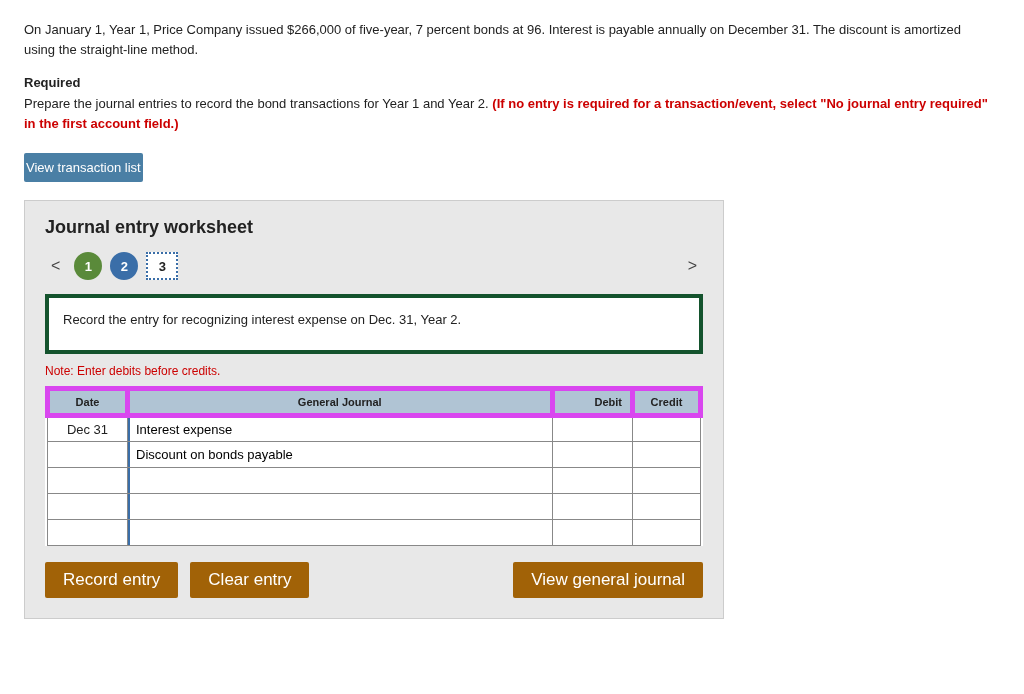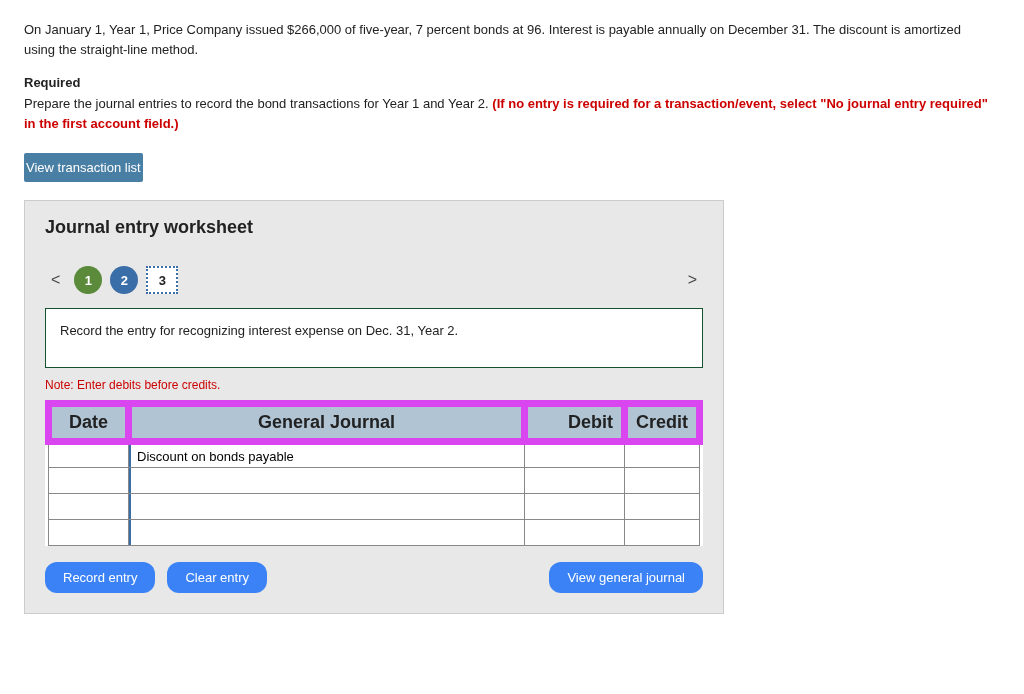--- a/index.html
+++ b/index.html
@@ -42,21 +42,21 @@
     }
     .worksheet-container {
       background: #e8e8e8;
       border: 1px solid #ccc;
       padding: 16px 20px 20px 20px;
       max-width: 700px;
     }
     .worksheet-title {
       font-size: 18px;
       font-weight: bold;
-      margin-bottom: 28px;
+      margin-bottom: 14px;
     }
     .nav-row {
       display: flex;
       align-items: center;
       margin-bottom: 14px;
       gap: 8px;
     }
     .nav-arrow {
       background: none;
       border: none;
@@ -94,44 +94,44 @@
       font-weight: bold;
       color: #222;
       cursor: pointer;
       background: #fff;
     }
     .nav-spacer {
       flex: 1;
     }
     .description-box {
       background: #fff;
-      border: 1px solid #14532d;
+      border: 4px solid #14532d;
       padding: 12px 14px;
       margin-bottom: 10px;
       min-height: 60px;
       font-size: 13px;
       line-height: 1.5;
     }
     .note-text {
       color: #cc0000;
       font-size: 12px;
       margin-bottom: 8px;
     }
     table.journal-table {
       width: 100%;
       border-collapse: collapse;
       background: #fff;
     }
     table.journal-table th {
       background: #b0c4d4;
-      border: 7px solid #d946ef;
+      border: 5px solid #d946ef;
       padding: 5px 8px;
       text-align: center;
       font-weight: bold;
-      font-size: 18px;
+      font-size: 11px;
     }
     table.journal-table th.date-col { width: 80px; }
     table.journal-table th.journal-col { }
     table.journal-table th.debit-col { width: 80px; padding-left: 40px; }
     table.journal-table th.credit-col { width: 68px; }
     table.journal-table td {
       border: 1px solid #888;
       padding: 0;
       height: 26px;
     }
@@ -156,27 +156,27 @@
     table.journal-table td.journal-entry-cell input {
       border-left: 2px solid #3a6ea8;
     }
     .bottom-buttons {
       display: flex;
       gap: 12px;
       margin-top: 16px;
       align-items: center;
     }
     .btn-action {
-      background: #3b82f6;
+      background: #a16207;
       color: #fff;
       border: none;
       padding: 8px 18px;
-      font-size: 13px;
-      cursor: pointer;
-      border-radius: 12px;
+      font-size: 17px;
+      cursor: pointer;
+      border-radius: 2px;
     }
     .btn-spacer { flex: 1; }
   </style>
 </head>
 <body>
 
 
 
 <div class="intro-text">
   <span>On January 1, Year 1, Price Company issued $266,000 of five-year, 7 percent bonds at 96. Interest is payable annually on December 31. The discount is amortized using the straight-line method.</span>
@@ -212,20 +212,26 @@
   <table class="journal-table">
     <thead>
       <tr>
         <th class="date-col">Date</th>
         <th class="journal-col">General Journal</th>
         <th class="debit-col">Debit</th>
         <th class="credit-col">Credit</th>
       </tr>
     </thead>
     <tbody id="journal-tbody">
+    <tr>
+          <td class="date-cell">Dec 31</td>
+          <td class="journal-entry-cell"><input type="text" value="Interest expense" style=""></td>
+          <td><input type="text" style=""></td>
+          <td><input type="text" style=""></td>
+        </tr>
         <tr>
           <td class="date-cell"></td>
           <td class="journal-entry-cell"><input type="text" value="Discount on bonds payable" style=""></td>
           <td><input type="text" style=""></td>
           <td><input type="text" style=""></td>
         </tr>
         <tr>
           <td class="date-cell"></td>
           <td class="journal-entry-cell"><input type="text" style=""></td>
           <td><input type="text" style=""></td>

